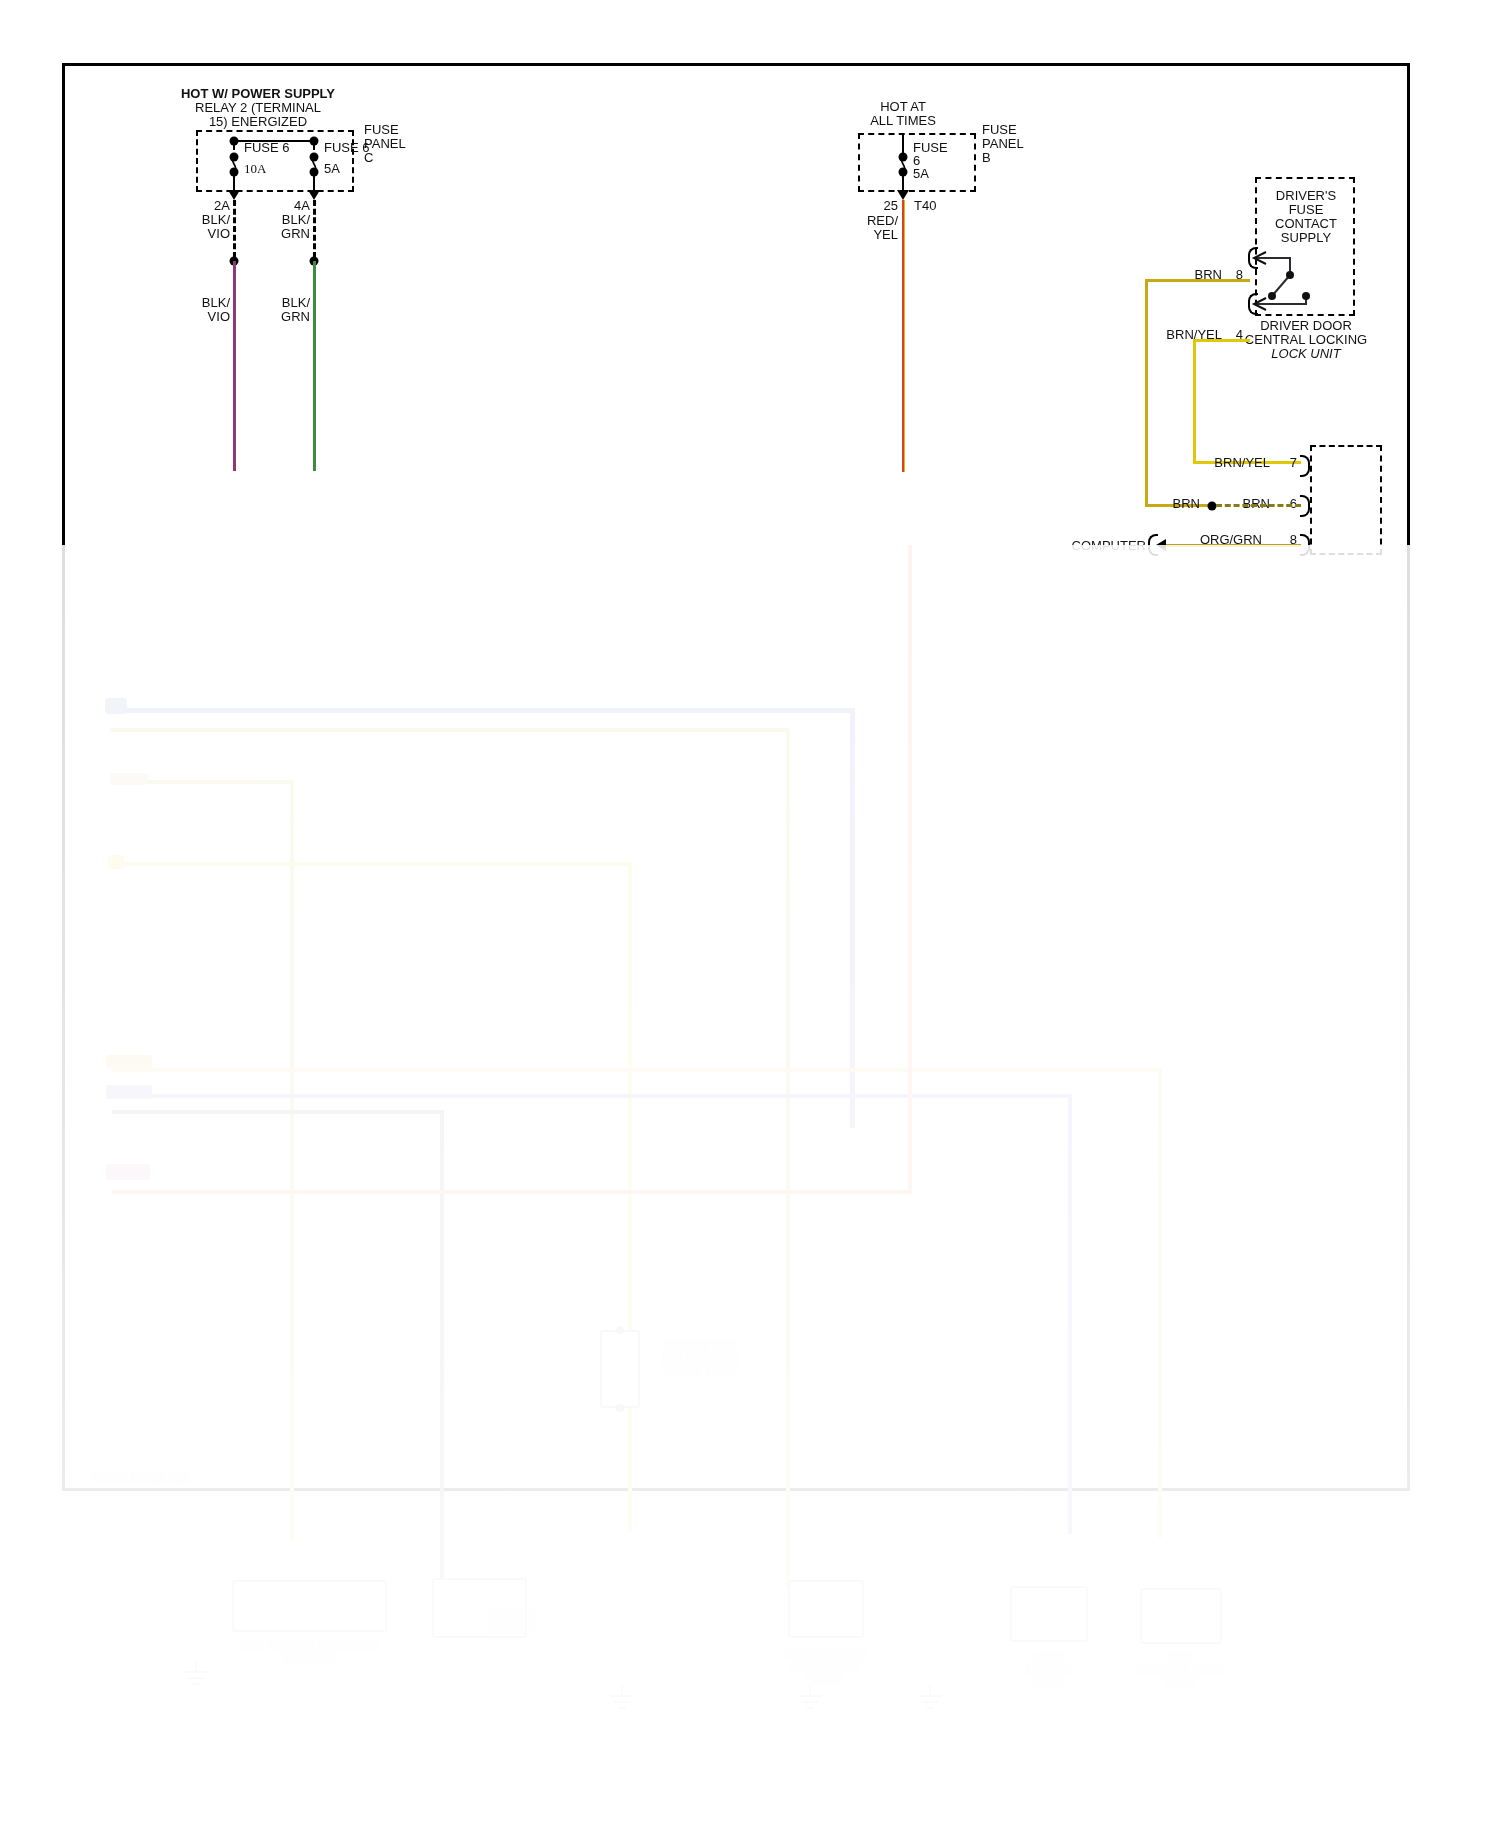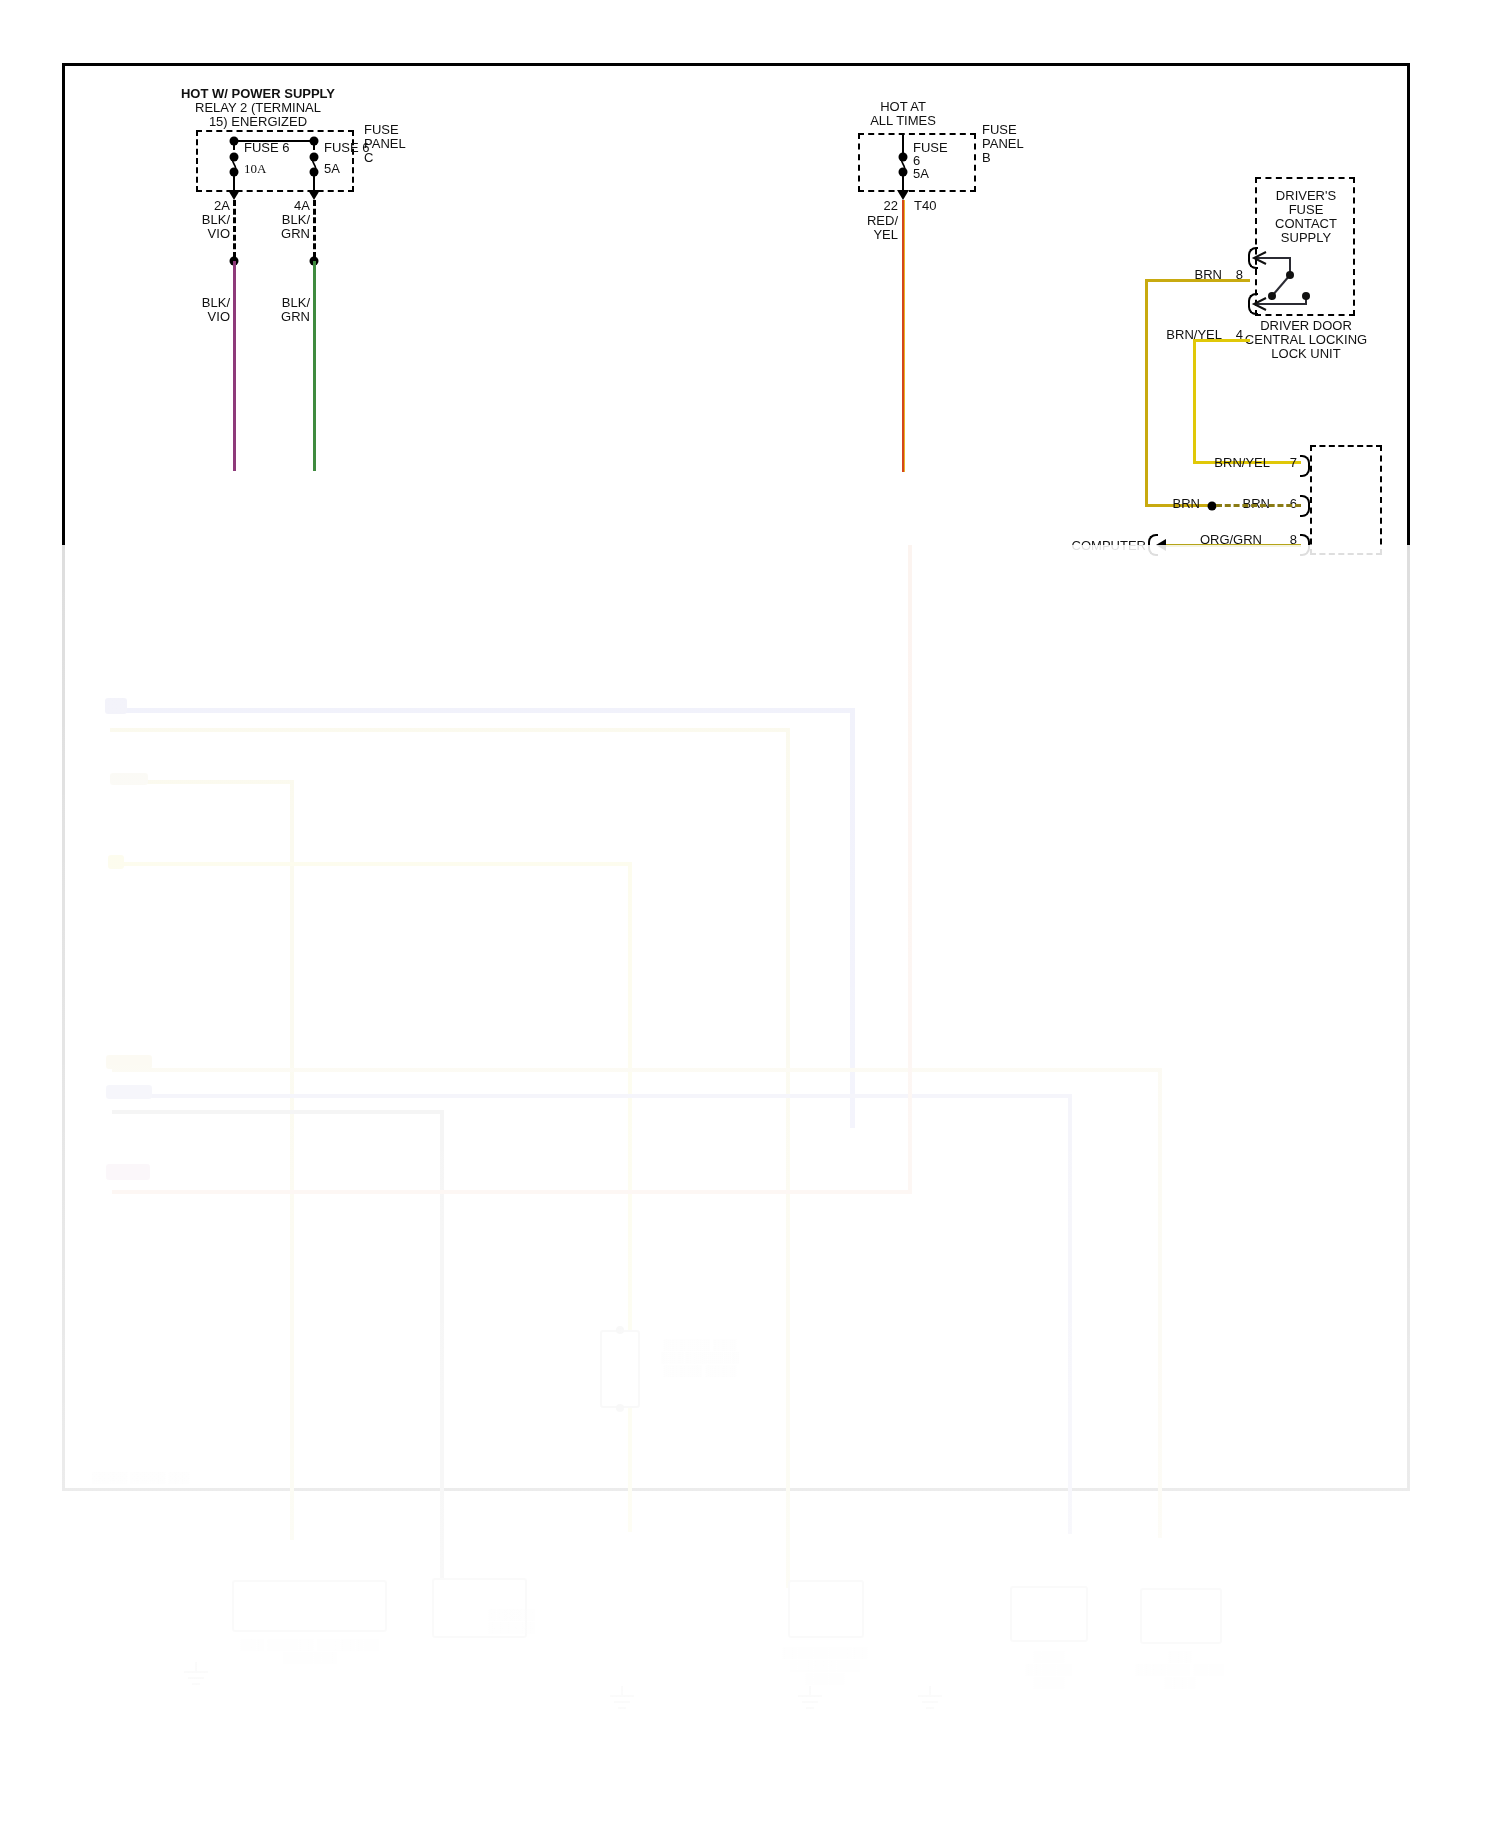--- a/index.html
+++ b/index.html
@@ -243,21 +243,21 @@
   <div class="lbl" style="left:913px; top:140px;">FUSE</div>
   <div class="lbl" style="left:913px; top:153px;">6</div>
   <div class="lbl" style="left:913px; top:166px;">5A</div>
   <div class="blkline v" style="left:902px; top:172px; height:24px;"></div>
   <div class="arrow-down" style="left:903px; top:190px;"></div>
 
   <div class="lbl" style="left:982px; top:122px;">FUSE</div>
   <div class="lbl" style="left:982px; top:136px;">PANEL</div>
   <div class="lbl" style="left:982px; top:150px;">B</div>
 
-  <div class="lbl r" style="left:898px; top:198px;">22</div>
+  <div class="lbl r" style="left:898px; top:198px;">25</div>
   <div class="lbl" style="left:914px; top:198px;">T40</div>
   <div class="lbl r" style="left:898px; top:213px;">RED/</div>
   <div class="lbl r" style="left:898px; top:227px;">YEL</div>
   <div class="wire v" style="left:902px; top:200px; height:272px; background:#d4471c;"></div>
   <div class="wire v" style="left:904px; top:200px; width:1px; height:272px; background:#e8b42a;"></div>
 
   <div class="dashbox" style="left:1255px; top:177px; width:100px; height:139px;"></div>
   <div class="lbl c" style="left:1306px; top:188px;">DRIVER'S</div>
   <div class="lbl c" style="left:1306px; top:202px;">FUSE</div>
   <div class="lbl c" style="left:1306px; top:216px;">CONTACT</div>
@@ -275,21 +275,21 @@
     <circle cx="56" cy="48" r="4" fill="#111"></circle>
 
     <path d="M16 4 L4 10 L16 16" stroke="#111" stroke-width="2" fill="none"></path>
     <path d="M16 50 L4 56 L16 62" stroke="#111" stroke-width="2" fill="none"></path>
   </svg>
   <div class="conn" style="left:1248px; top:247px;"></div>
   <div class="conn" style="left:1248px; top:293px;"></div>
 
   <div class="lbl c" style="left:1306px; top:318px;">DRIVER DOOR</div>
   <div class="lbl c" style="left:1306px; top:332px;">CENTRAL LOCKING</div>
-  <div class="lbl c" style="left:1306px; top:346px;">LOCK UNIT</div>
+  <div class="lbl c" style="left:1306px; top:346px;font-style:italic;">LOCK UNIT</div>
 
   <div class="lbl r" style="left:1243px; top:267px;">8</div>
   <div class="lbl r" style="left:1222px; top:267px;">BRN</div>
   <div class="wire h" style="left:1145px; top:279px; width:105px; background:#c8aa10;"></div>
   <div class="wire v" style="left:1145px; top:279px; height:228px; background:#c8aa10;"></div>
   <div class="wire h" style="left:1145px; top:504px; width:67px; background:#c8aa10;"></div>
 
   <div class="lbl r" style="left:1243px; top:327px;">4</div>
   <div class="lbl r" style="left:1222px; top:327px;">BRN/YEL</div>
   <div class="wire h" style="left:1193px; top:339px; width:57px; background:#e0c808;"></div>

